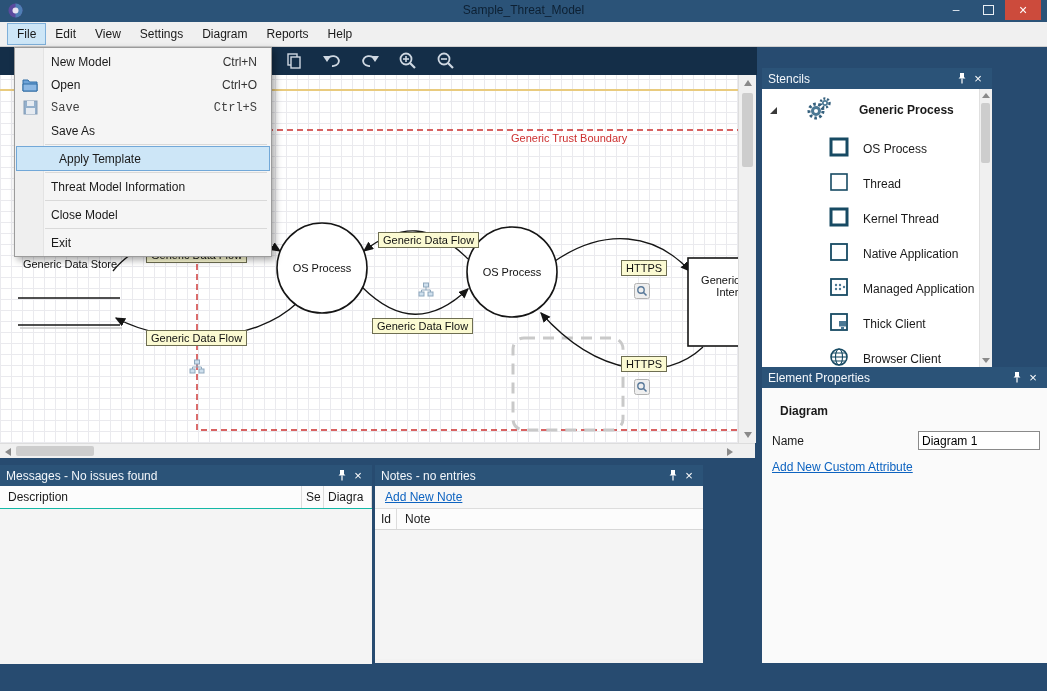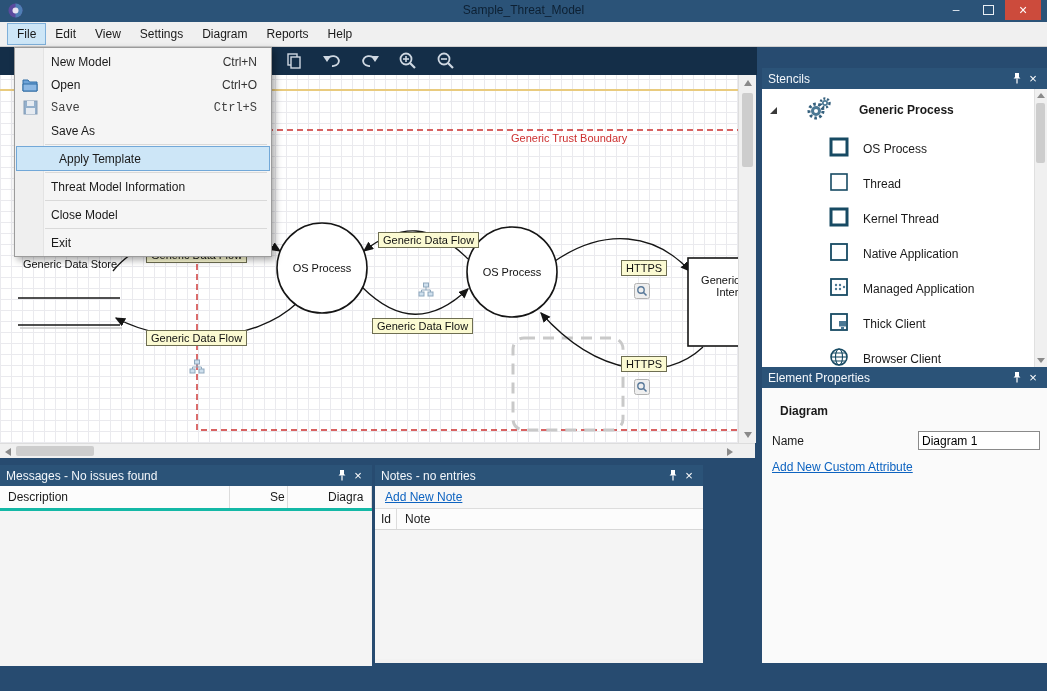--- a/index.html
+++ b/index.html
@@ -56,36 +56,36 @@
   .dd-item.selected{background:#cde6f7;outline:1px solid #72a8d8;padding-left:8px;}
   .dd-item.disabled .dd-label,.dd-item.disabled .dd-shortcut{color:#404040;font-family:Liberation Mono, monospace;}
   .dd-sep{height:1px;background:#d9d9d9;margin:2px 4px 2px 30px;}
 
   
   .panel{position:absolute;background:#fff;}
   .panel-header{height:21px;background:#2b5378;color:#f3f7fb;display:flex;align-items:center;padding:0 6px;font-size:12px;}
   .panel-header .ph-title{flex:1;}
   .ph-btn{display:flex;align-items:center;justify-content:center;width:16px;height:16px;color:#fff;font-size:13px;}
 
-  .stencils{left:762px;top:68px;width:285px;height:299px;}
+  .stencils{left:762px;top:68px;width:230px;height:299px;}
   .stencils-body{position:absolute;left:0;top:21px;right:12px;bottom:0;overflow:hidden;background:#fff;}
   .group-row{height:42px;display:flex;align-items:center;gap:26px;padding-left:8px;font-weight:bold;}
   .tree-tri{width:0;height:0;border-bottom:7px solid #3a3a3a;border-left:7px solid transparent;margin-right:2px;}
   .stencil-row{height:35px;display:flex;align-items:center;gap:13px;padding-left:66px;}
 
   .props{left:762px;top:367px;width:285px;height:296px;background:#fafafa;}
   .props-body{position:absolute;left:0;top:21px;right:0;bottom:0;background:#fafafa;}
   .type-header{font-weight:bold;padding:16px 0 0 18px;}
   .name-row{display:flex;align-items:center;margin:13px 7px 0 10px;}
   .name-row .lbl{flex:1;}
   .name-input{width:114px;height:15px;border:1px solid #8a8a8a;font-size:12px;padding:1px 3px;font-family:"Liberation Sans",sans-serif;background:#fff;}
   .link{color:#0d63c0;text-decoration:underline;display:inline-block;margin:10px 0 0 10px;}
 
   .messages{left:0;top:465px;width:372px;height:198px;background:#f2f2f2;}
-  .msg-cols{display:flex;height:22px;background:#fcfcfc;border-bottom:3px solid #14b8a6;align-items:center;gap:36px;}
+  .msg-cols{display:flex;height:22px;background:#fcfcfc;border-bottom:1px solid #14b8a6;align-items:center;}
   .msg-col{border-right:1px solid #dcdcdc;height:100%;display:flex;align-items:center;box-sizing:border-box;padding-left:8px;overflow:hidden;white-space:nowrap;}
   .col-desc{flex:1;}
   .col-se{width:22px;flex:0 0 22px;padding-left:4px;}
   .col-diag{width:48px;flex:0 0 48px;padding-left:4px;}
 
   .notes{left:375px;top:465px;width:328px;height:198px;background:#f2f2f2;}
   .notes-linkrow{background:#f7f7f7;padding:4px 0 4px 10px;}
   .notes-cols{display:flex;height:20px;background:#fcfcfc;border-top:1px solid #ddd;border-bottom:1px solid #d7d7d7;align-items:center;}
   .ncol-id{width:22px;flex:0 0 22px;padding-left:6px;border-right:1px solid #dcdcdc;height:100%;display:flex;align-items:center;box-sizing:border-box;}
   .ncol-note{flex:1;padding-left:8px;}

